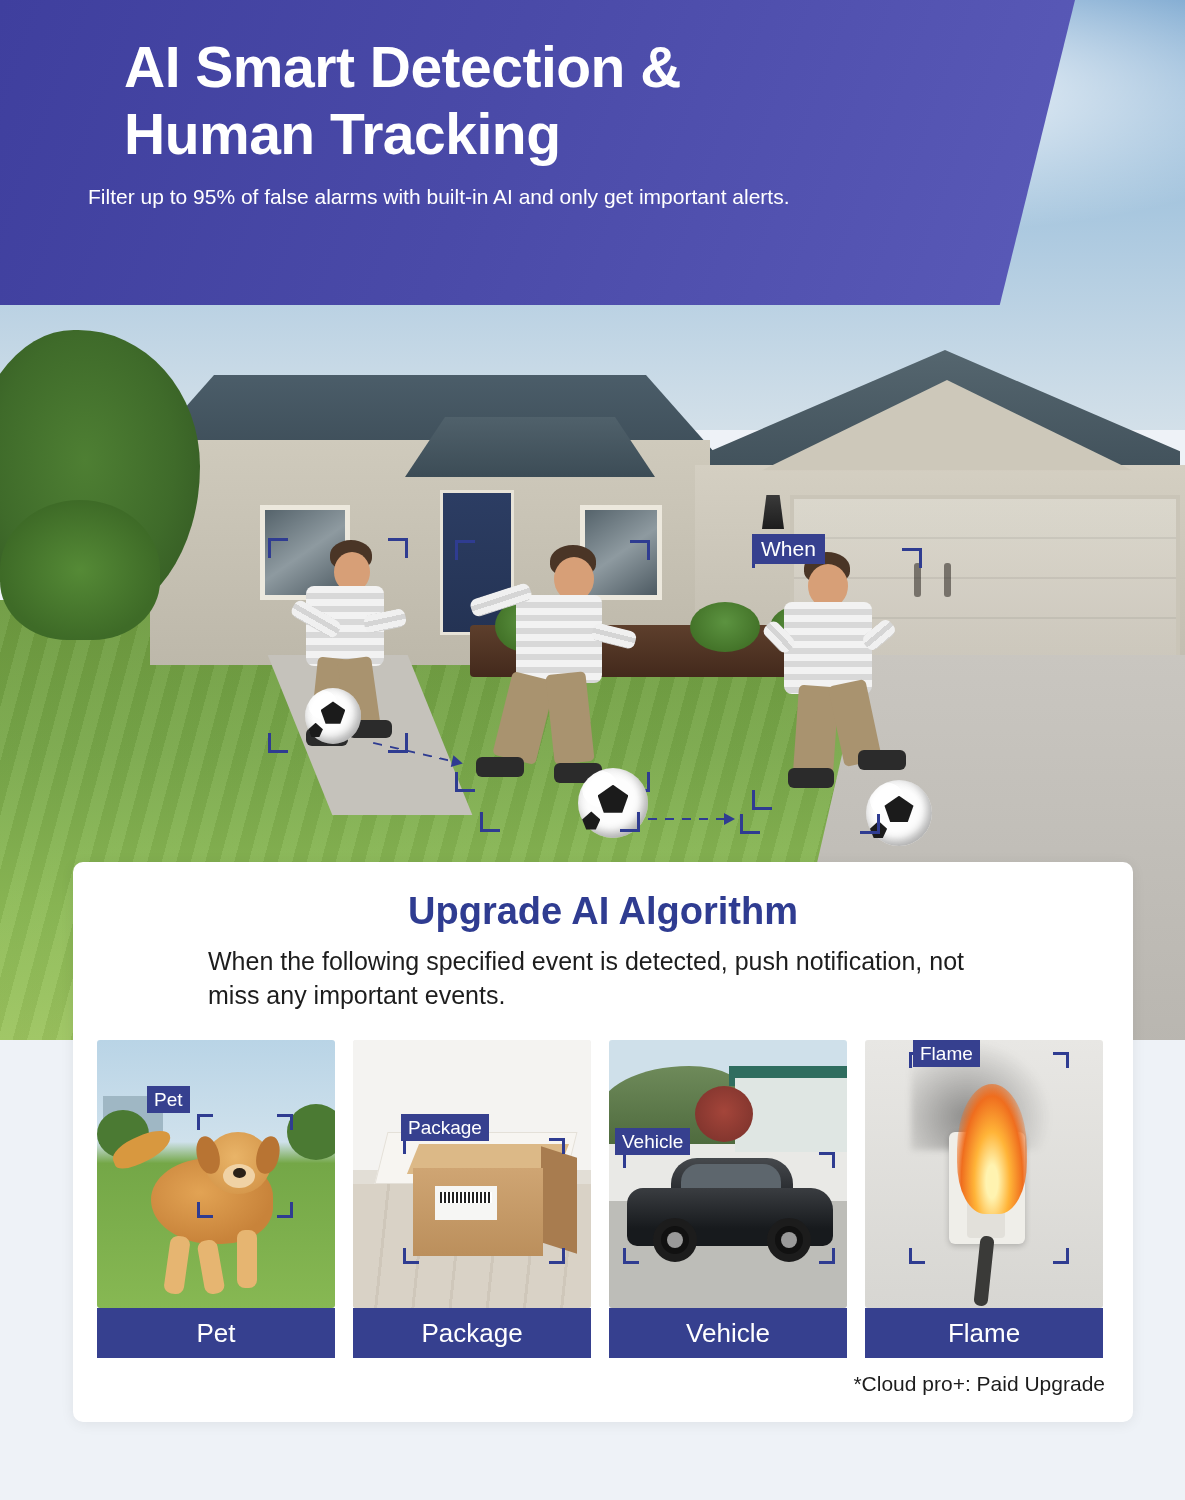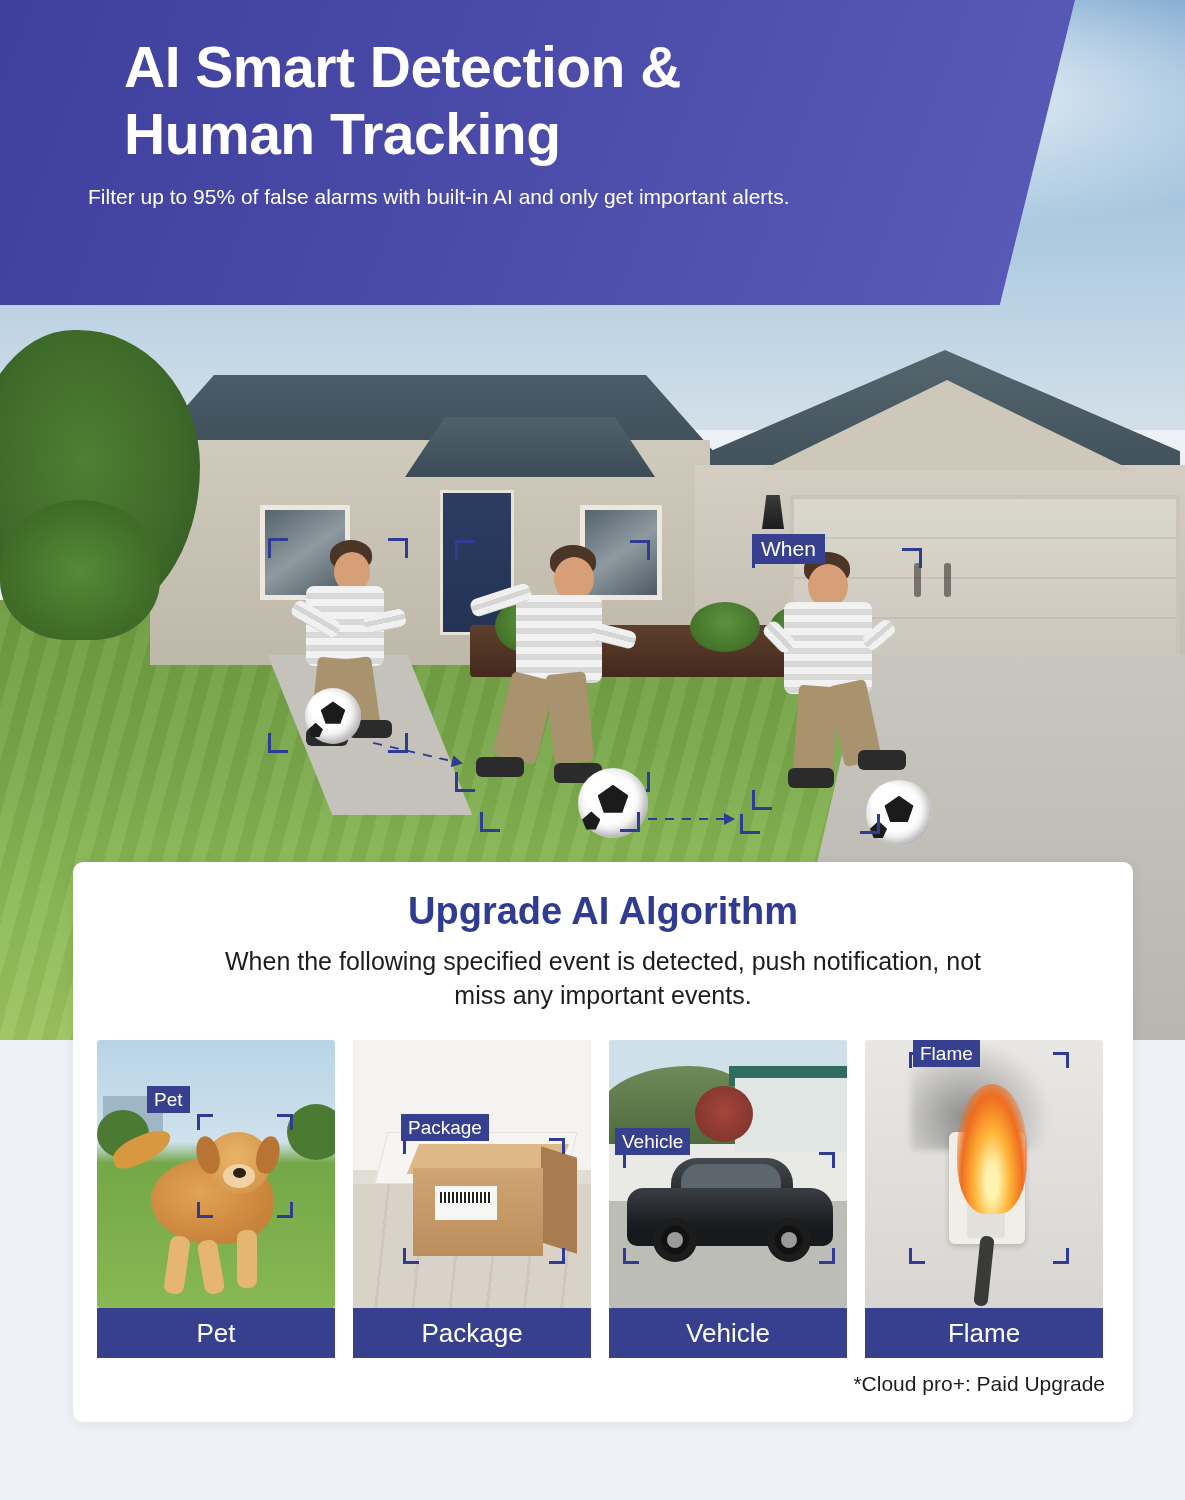--- a/index.html
+++ b/index.html
@@ -183,21 +183,21 @@
     position: absolute; left: 62px; top: 862px; width: 1060px; height: 560px;
     background: #ffffff; border-radius: 10px;
     box-shadow: 0 2px 14px rgba(0,0,0,0.07);
     padding-top: 28px;
     margin-left: 11px;
   }
   .card h2 {
     text-align: center; color: #2f3c91; font-size: 38px; font-weight: bold;
   }
   .card .sub {
-    margin: 12px auto 0; text-align: center; color: #1d1d1d;
+    margin: 12px auto 0; text-align: left; color: #1d1d1d;
     font-size: 25px; line-height: 1.35; max-width: 790px; font-weight: normal;
   }
   .tiles {
     position: absolute; left: 24px; top: 178px; width: 1012px;
     display: flex; gap: 18px;
   }
   .tile { width: 238px; }
   .thumb {
     position: relative; width: 238px; height: 268px; overflow: hidden;
     border-radius: 3px;

